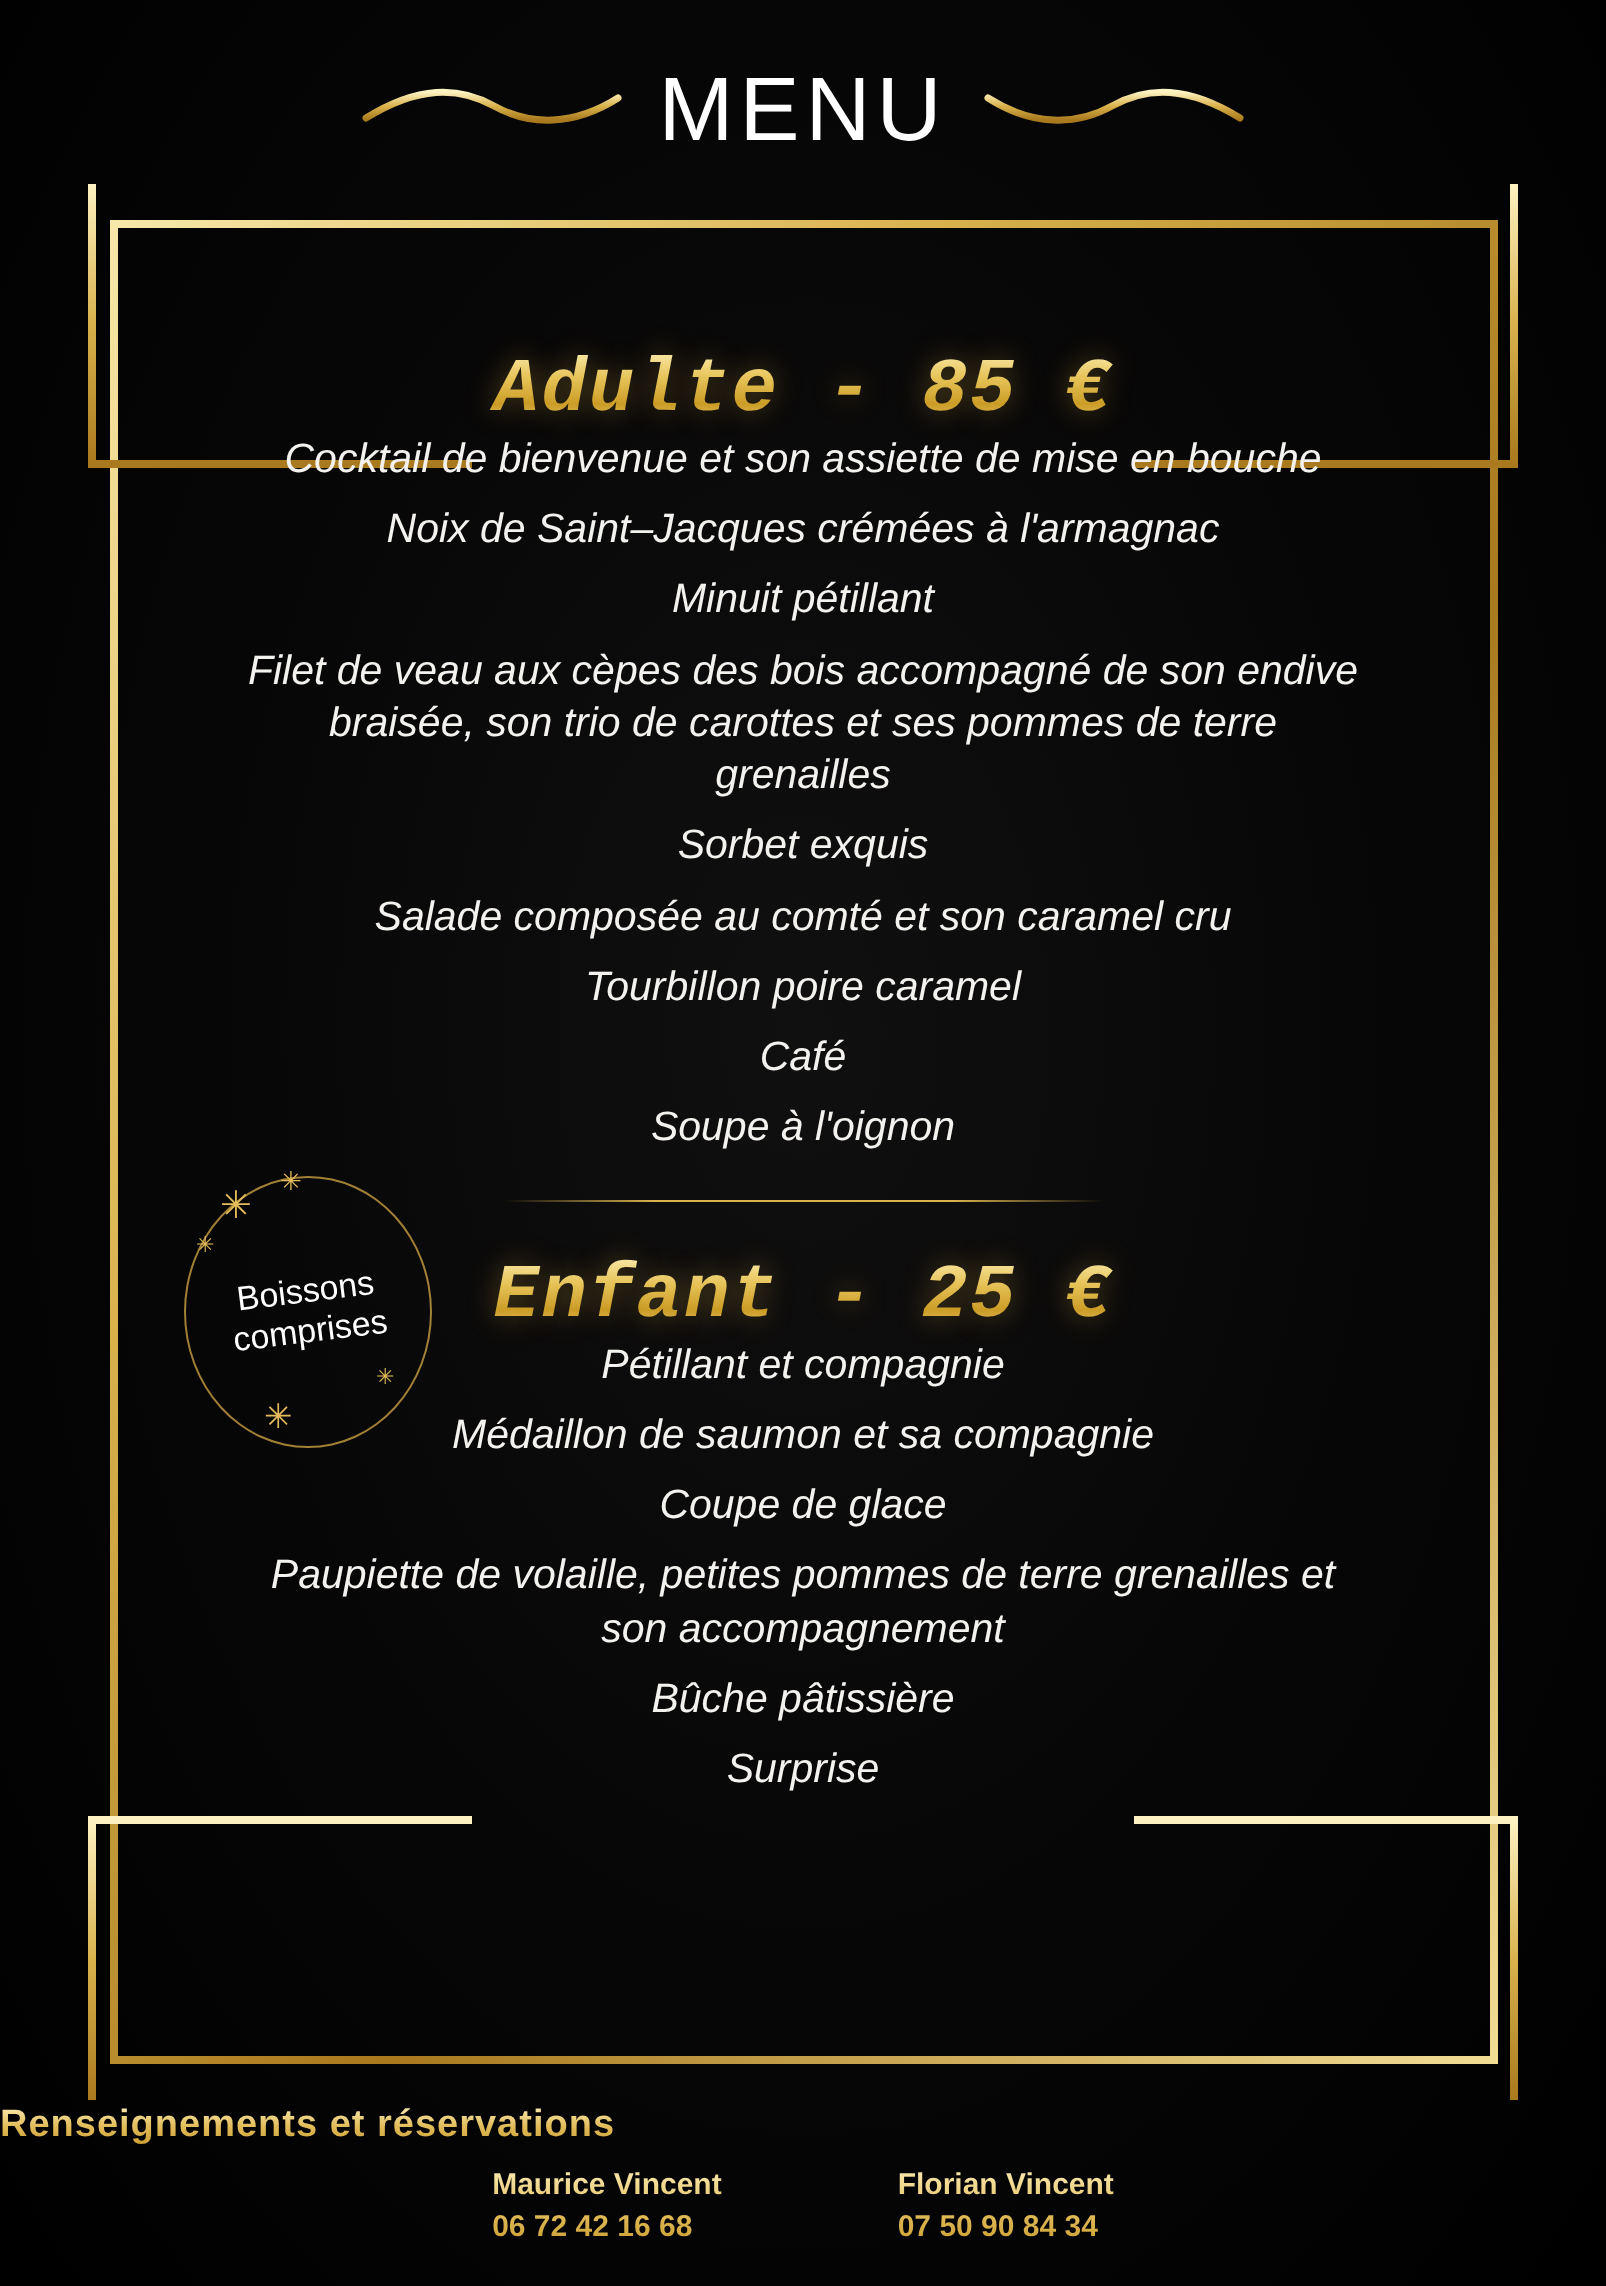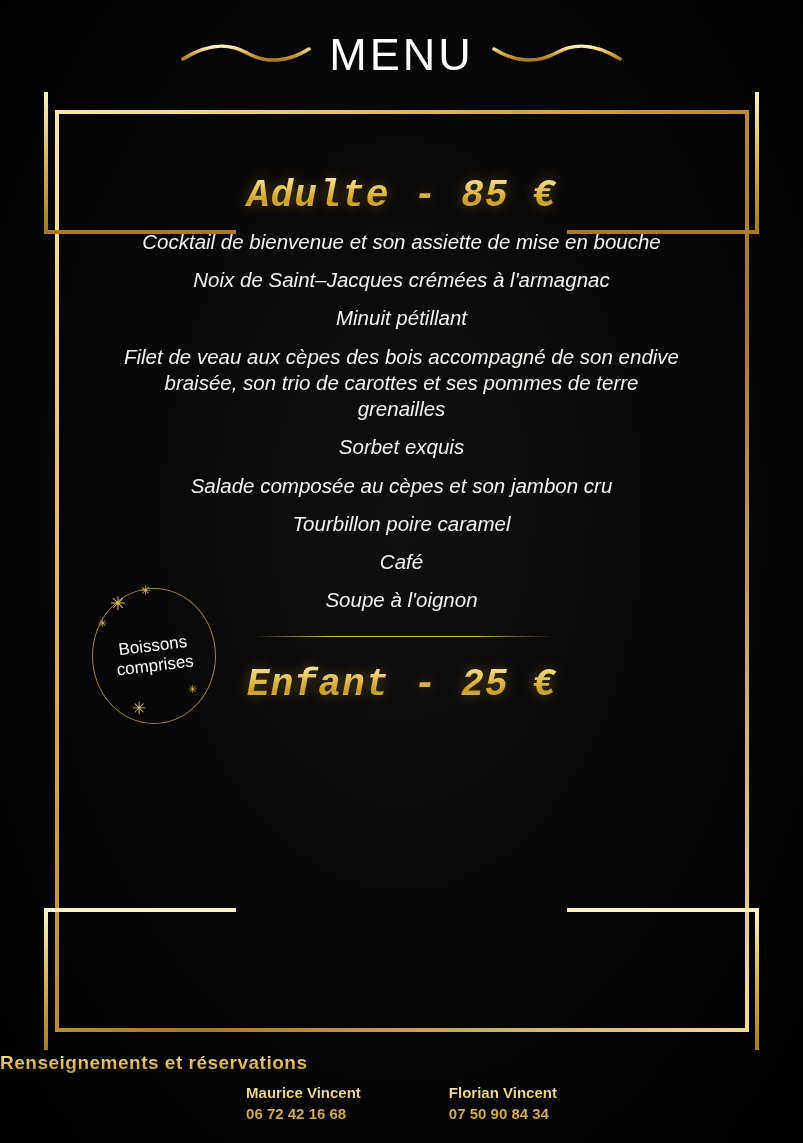--- a/index.html
+++ b/index.html
@@ -79,21 +79,21 @@
     list-style: none;
     margin: 0;
     padding: 0;
   }
   .dish {
     font-family: "Liberation Sans", sans-serif;
     font-style: italic;
     font-size: 20.5px;
     line-height: 1.28;
     color: #f4f2ef;
-    margin: 12px auto 9px auto;
+    margin: 0 auto 9px auto;
     max-width: 560px;
   }
   .dish.tight { margin-bottom: 1px; }
 
   .adulte-block { margin-top: 34px; }
   .enfant-block { margin-top: 26px; }
 
   .divider {
     width: 300px;
     height: 1px;
@@ -227,31 +227,39 @@
   <div class="content">
 
     <div class="adulte-block">
       <h2 id="adulte-head" class="section-head">Adulte - 85 €</h2>
       <ul class="dish-list">
         <li class="dish">Cocktail de bienvenue et son assiette de mise en bouche</li>
         <li class="dish">Noix de Saint–Jacques crémées à l'armagnac</li>
         <li class="dish">Minuit pétillant</li>
         <li class="dish">Filet de veau aux cèpes des bois accompagné de son endive braisée, son trio de carottes et ses pommes de terre grenailles</li>
         <li class="dish">Sorbet exquis</li>
-        <li class="dish">Salade composée au cèpes et son jambon cru</li>
+        <li class="dish">Salade composée au comté et son caramel cru</li>
         <li class="dish">Tourbillon poire caramel</li>
         <li class="dish">Café</li>
         <li class="dish">Soupe à l'oignon</li>
       </ul>
     </div>
 
     <div class="divider"></div>
 
     <div class="enfant-block">
       <h2 id="enfant-head" class="section-head">Enfant - 25 €</h2>
+      <ul class="dish-list">
+        <li class="dish">Pétillant et compagnie</li>
+        <li class="dish">Médaillon de saumon et sa compagnie</li>
+        <li class="dish">Coupe de glace</li>
+        <li class="dish">Paupiette de volaille, petites pommes de terre grenailles et son accompagnement</li>
+        <li class="dish">Bûche pâtissière</li>
+        <li class="dish">Surprise</li>
+      </ul>
     </div>
   </div>
 
   <div class="stamp">
     <div class="stamp-ring"></div>
     <span class="spark s1">✳</span>
     <span class="spark s2">✳</span>
     <span class="spark s3">✳</span>
     <span class="spark s4">✳</span>
     <span class="spark s5">✳</span>

